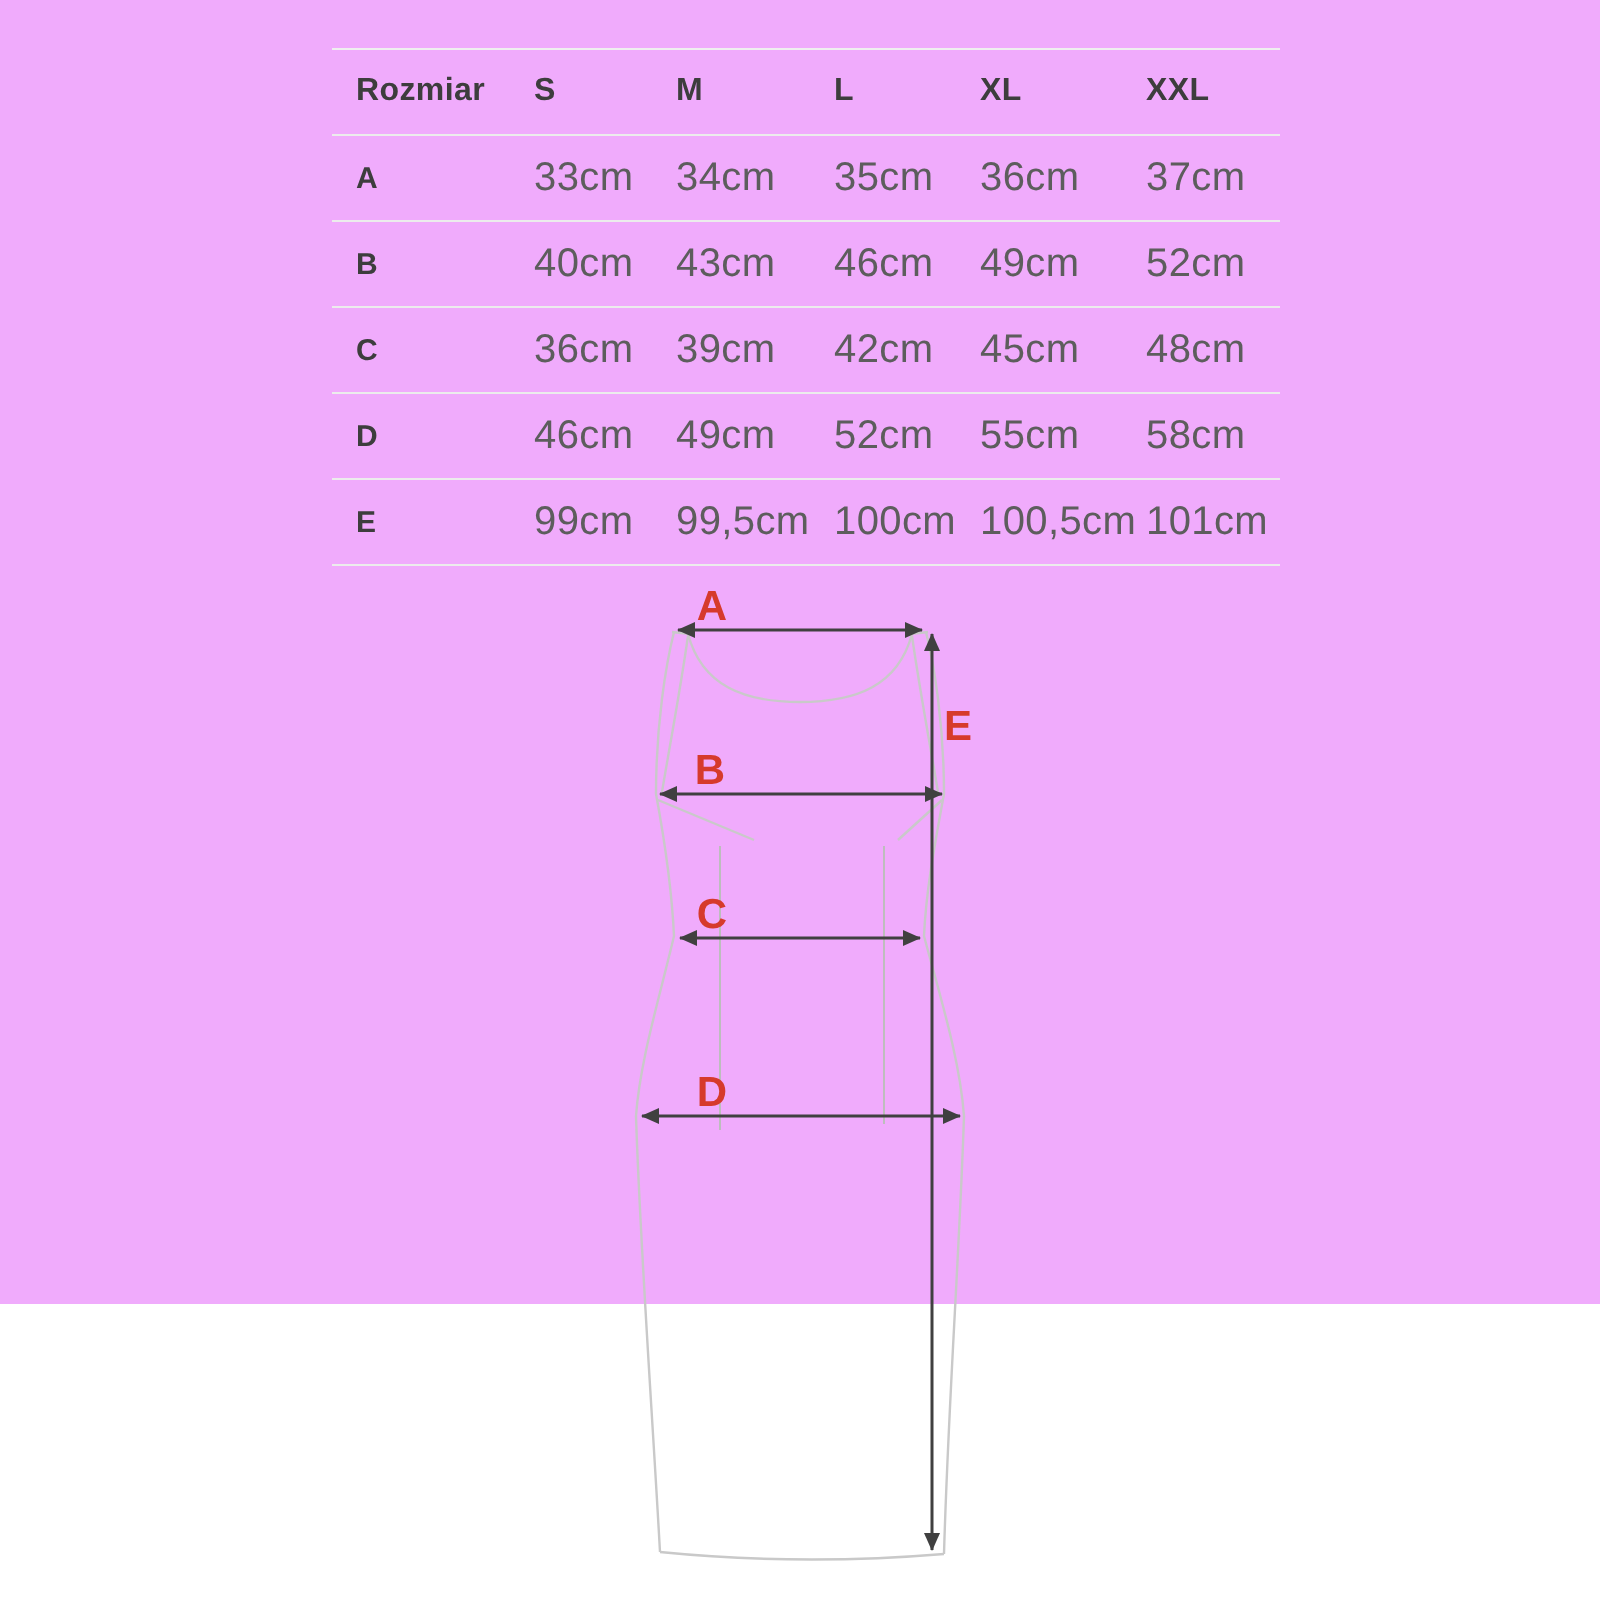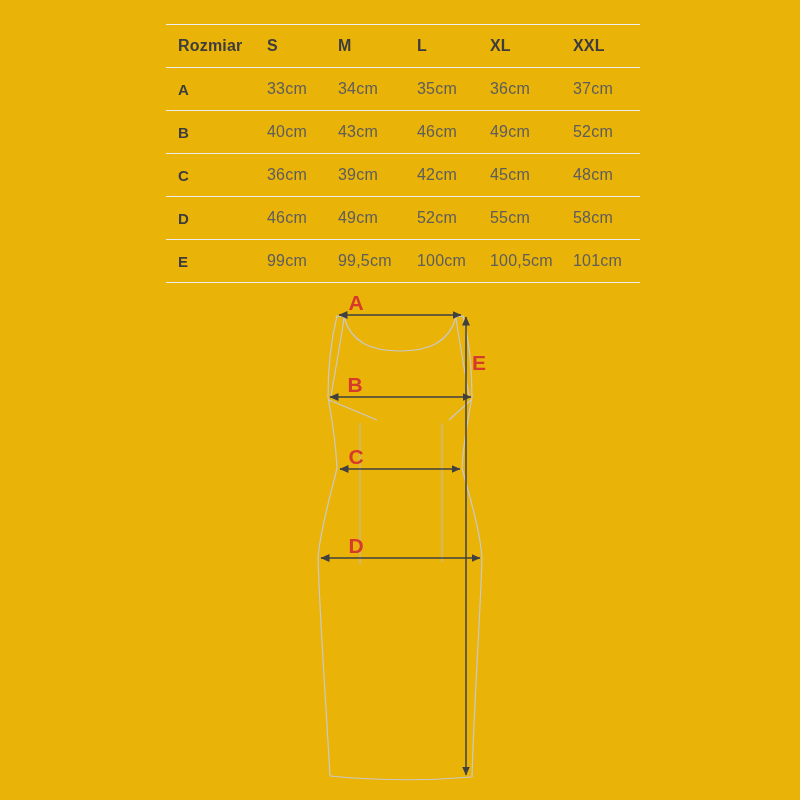--- a/index.html
+++ b/index.html
@@ -7,22 +7,22 @@
     padding: 0;
     width: 800px;
     height: 800px;
     background: #ffffff;
     font-family: "Liberation Sans", sans-serif;
     overflow: hidden;
   }
   .canvas {
     position: relative;
     width: 800px;
-    height: 800px;
-    background: #eab308;
+    height: 652px;
+    background: #f0abfc;
   }
 
   
   .size-table {
     position: absolute;
     left: 166px;
     top: 24px;
     width: 474px;
     border-top: 1px solid #efefef;
   }
@@ -34,21 +34,21 @@
     padding-left: 12px;
     border-bottom: 1px solid #ececec;
   }
   .t-row.header .cell {
     font-size: 16px;
     font-weight: 700;
     color: #3d3d3d;
     letter-spacing: 0.2px;
   }
   .cell {
-    font-size: 16px;
+    font-size: 20px;
     color: #5d5d5d;
     letter-spacing: 0.2px;
     white-space: nowrap;
   }
   .cell.letter {
     font-size: 15px;
     font-weight: 700;
     color: #3d3d3d;
   }
 

